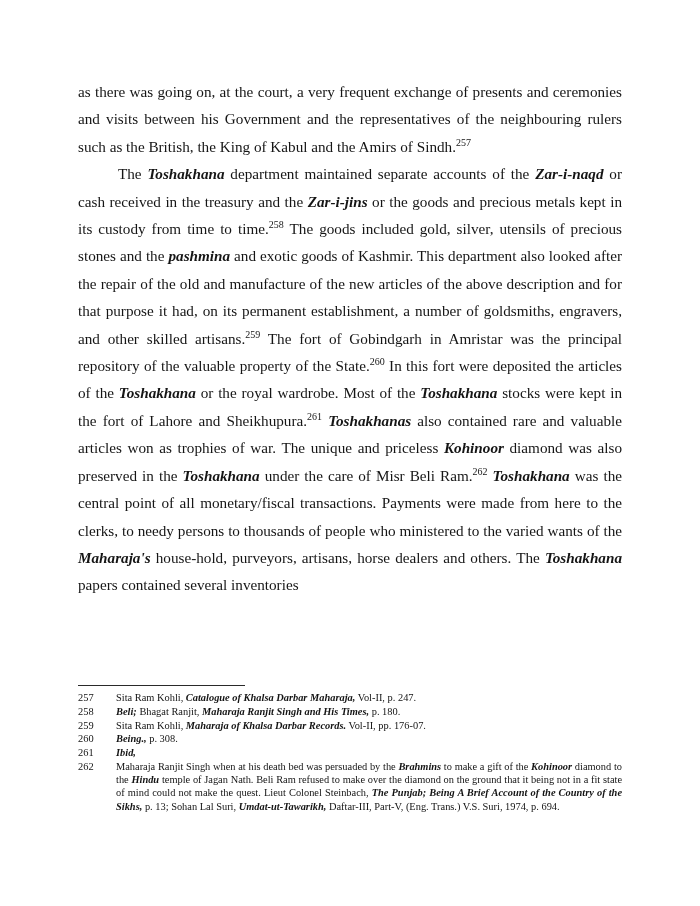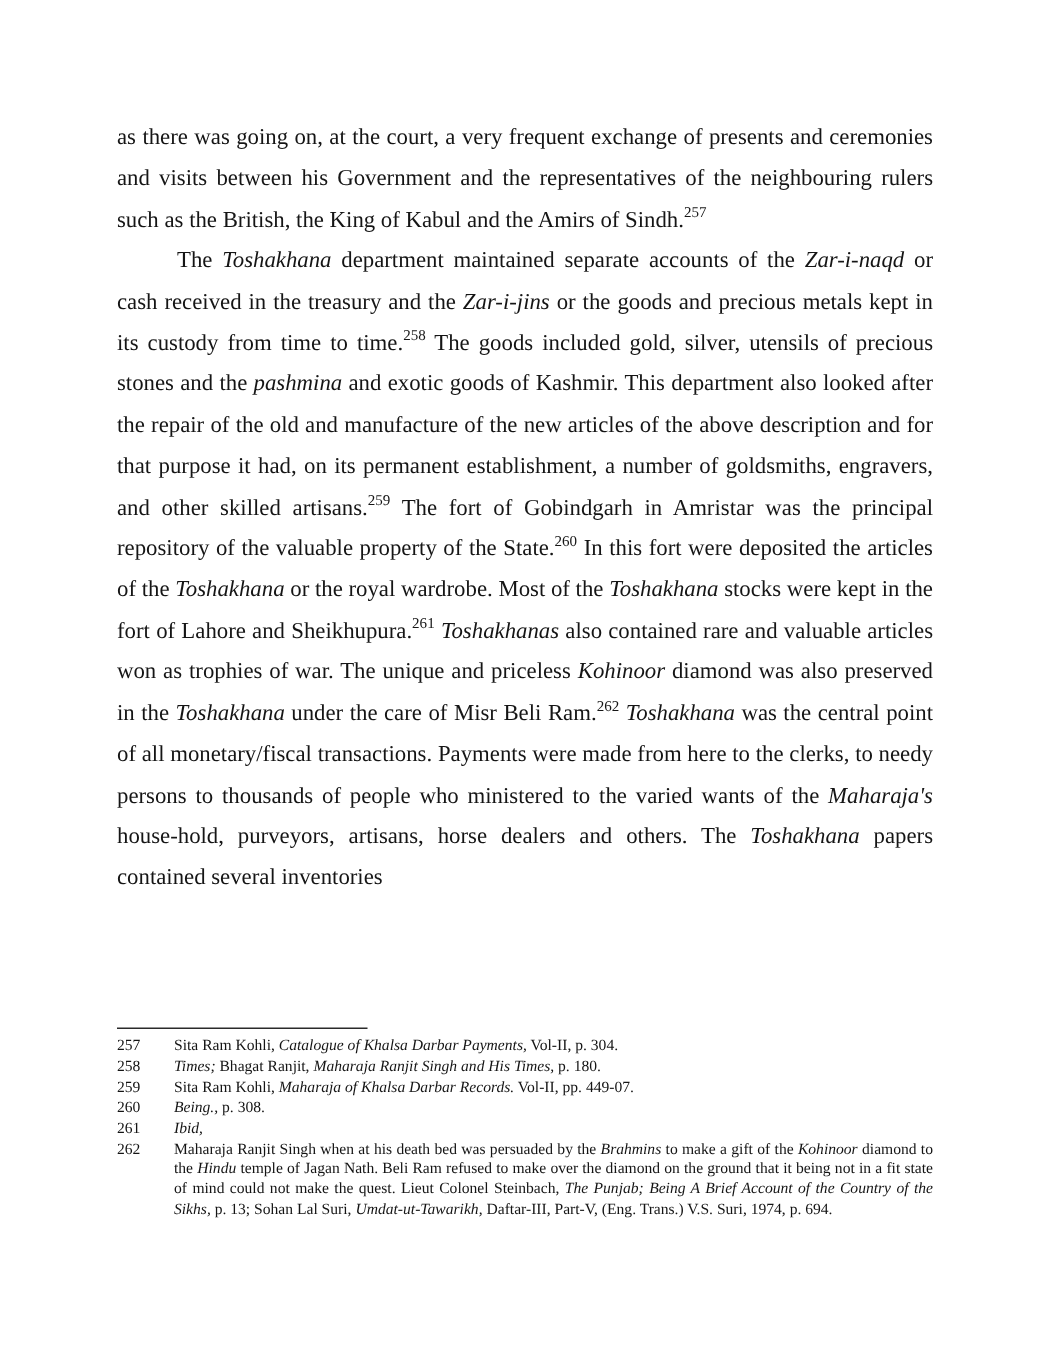--- a/index.html
+++ b/index.html
@@ -31,20 +31,21 @@
     color: #151515;
   }
   .body-text + .body-text {
     margin-top: 0;
   }
   .indent {
     text-indent: 40px;
   }
   i, .ital {
     font-style: italic;
+    font-weight: bold;
   }
   sup {
     font-size: 0.66em;
     vertical-align: super;
     line-height: 0;
   }
   .fn-rule {
     position: absolute;
     left: 78px;
     top: 685px;
@@ -88,29 +89,29 @@
   <div class="content">
     <p class="body-text"><span>as there was going on, at the court, a very frequent exchange of presents and ceremonies and visits between his Government and the representatives of the neighbouring rulers such as the British, the King of Kabul and the Amirs of Sindh.</span><sup>257</sup></p>
     <p class="body-text indent"><span>The </span><i>Toshakhana</i><span> department maintained separate accounts of the </span><i>Zar-i-naqd</i><span> or cash received in the treasury and the </span><i>Zar-i-jins</i><span> or the goods and precious metals kept in its custody from time to time.</span><sup>258</sup><span> The goods included gold, silver, utensils of precious stones and the </span><i>pashmina</i><span> and exotic goods of Kashmir. This department also looked after the repair of the old and manufacture of the new articles of the above description and for that purpose it had, on its permanent establishment, a number of goldsmiths, engravers, and other skilled artisans.</span><sup>259</sup><span> The fort of Gobindgarh in Amristar was the principal repository of the valuable property of the State.</span><sup>260</sup><span>  In this fort were deposited the articles of the </span><i>Toshakhana</i><span> or the royal wardrobe. Most of the </span><i>Toshakhana</i><span> stocks were kept in the fort of Lahore and Sheikhupura.</span><sup>261</sup><span>  </span><i>Toshakhanas</i><span> also contained rare and valuable articles won as trophies of war. The unique and priceless </span><i>Kohinoor</i><span> diamond was also preserved in the </span><i>Toshakhana</i><span> under the care of Misr Beli Ram.</span><sup>262</sup><span>  </span><i>Toshakhana</i><span> was the central point of all monetary/fiscal transactions. Payments were made from here to the clerks, to needy persons to thousands of people who ministered to the varied wants of the </span><i>Maharaja's</i><span> house-hold, purveyors, artisans, horse dealers and others. The </span><i>Toshakhana</i><span> papers contained several inventories</span></p>
   </div>
 
   <div class="fn-rule"></div>
 
   <div class="footnotes">
       <div class="fn">
         <div class="fn-num">257</div>
-        <div class="fn-text"><span>Sita Ram Kohli, </span><i>Catalogue of Khalsa Darbar Payments,</i><span> Vol-II, p. 304.</span></div>
+        <div class="fn-text"><span>Sita Ram Kohli, </span><i>Catalogue of Khalsa Darbar Maharaja,</i><span> Vol-II, p. 247.</span></div>
       </div>
       <div class="fn fn-long">
         <div class="fn-num">258</div>
-        <div class="fn-text"><i>Times;</i><span> Bhagat Ranjit, </span><i>Maharaja Ranjit Singh and His Times,</i><span> p. 180.</span></div>
+        <div class="fn-text"><i>Beli;</i><span> Bhagat Ranjit, </span><i>Maharaja Ranjit Singh and His Times,</i><span> p. 180.</span></div>
       </div>
       <div class="fn">
         <div class="fn-num">259</div>
-        <div class="fn-text"><span>Sita Ram Kohli, </span><i>Maharaja of Khalsa Darbar Records.</i><span> Vol-II, pp. 449-07.</span></div>
+        <div class="fn-text"><span>Sita Ram Kohli, </span><i>Maharaja of Khalsa Darbar Records.</i><span> Vol-II, pp. 176-07.</span></div>
       </div>
       <div class="fn">
         <div class="fn-num">260</div>
         <div class="fn-text"><i>Being.,</i><span> p. 308.</span></div>
       </div>
       <div class="fn">
         <div class="fn-num">261</div>
         <div class="fn-text"><i>Ibid,</i></div>
       </div>
       <div class="fn fn-long">

